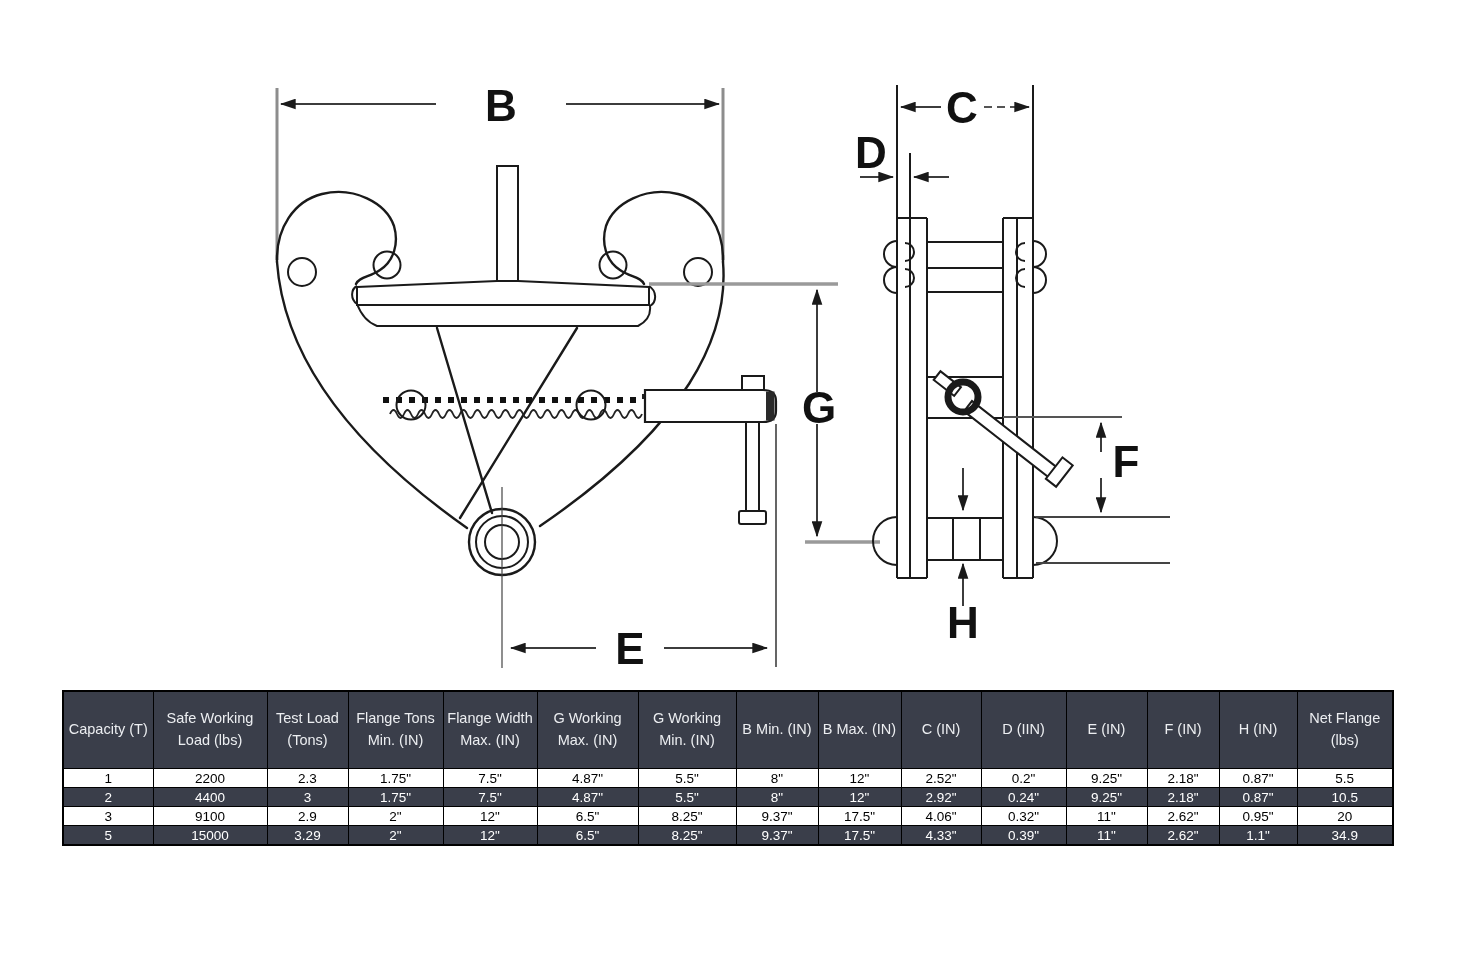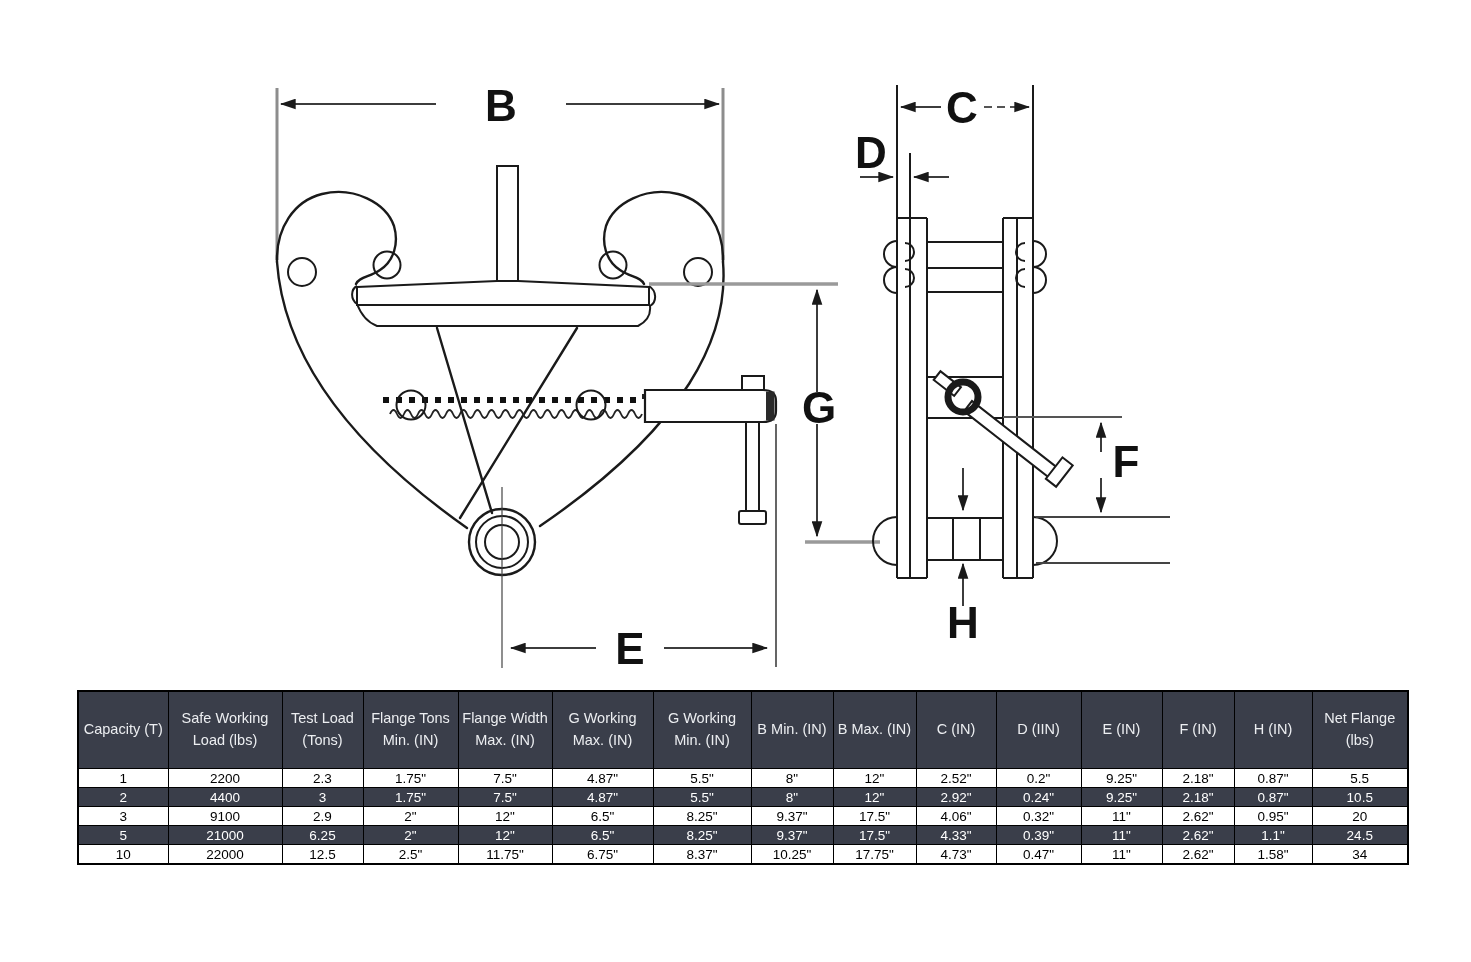--- a/index.html
+++ b/index.html
@@ -10,21 +10,21 @@
   
   .outline{stroke:#1a1a1a;stroke-width:2.4;fill:none;stroke-linecap:round;}
   .thin{stroke:#1a1a1a;stroke-width:2;fill:none;}
   .dim{stroke:#3c3c3c;stroke-width:2;fill:none;}
   .ext{stroke:#8d8d8d;stroke-width:3;fill:none;}
   .ref{stroke:#9a9a9a;stroke-width:3.5;fill:none;}
   .cline{stroke:#444;stroke-width:1.2;fill:none;}
   .dimlabel{font-family:"Liberation Sans",sans-serif;font-weight:700;font-size:44px;fill:#111;}
 
   
-  .spec-wrap{position:absolute;left:62px;top:690px;width:1330px;margin-left:15px;}
+  .spec-wrap{position:absolute;left:62px;top:690px;width:1330px;}
   table.spec{width:1330px;border-collapse:collapse;table-layout:fixed;
              border:2px solid var(--border-color,#000);
              font-family:"Liberation Sans",sans-serif;}
   table.spec th{background:var(--header-bg,#3a3e4a);color:var(--header-text,#eceef1);
                 font-weight:400;font-size:14.5px;line-height:1.5;height:76px;
                 border:1px solid var(--border-color,#000);padding:0 2px;text-align:center;
                 vertical-align:middle;}
   table.spec td{background:var(--row-bg,#fff);color:var(--row-text,#000);
                 font-size:13.5px;height:18px;border:1px solid var(--border-color,#000);
                 padding:0 2px;text-align:center;vertical-align:middle;}
@@ -265,48 +265,31 @@
             <td>17.5"</td>
             <td>4.06"</td>
             <td>0.32"</td>
             <td>11"</td>
             <td>2.62"</td>
             <td>0.95"</td>
             <td>20</td>
           </tr>
           <tr class="dark">
             <td>5</td>
-            <td>21000</td>
-            <td>6.25</td>
+            <td>15000</td>
+            <td>3.29</td>
             <td>2"</td>
             <td>12"</td>
             <td>6.5"</td>
             <td>8.25"</td>
             <td>9.37"</td>
             <td>17.5"</td>
             <td>4.33"</td>
             <td>0.39"</td>
             <td>11"</td>
             <td>2.62"</td>
             <td>1.1"</td>
-            <td>24.5</td>
-          </tr>
-          <tr>
-            <td>10</td>
-            <td>22000</td>
-            <td>12.5</td>
-            <td>2.5"</td>
-            <td>11.75"</td>
-            <td>6.75"</td>
-            <td>8.37"</td>
-            <td>10.25"</td>
-            <td>17.75"</td>
-            <td>4.73"</td>
-            <td>0.47"</td>
-            <td>11"</td>
-            <td>2.62"</td>
-            <td>1.58"</td>
-            <td>34</td>
+            <td>34.9</td>
           </tr>
         </tbody>
     </table>
   </div>
 </div>
 
 </body></html>

